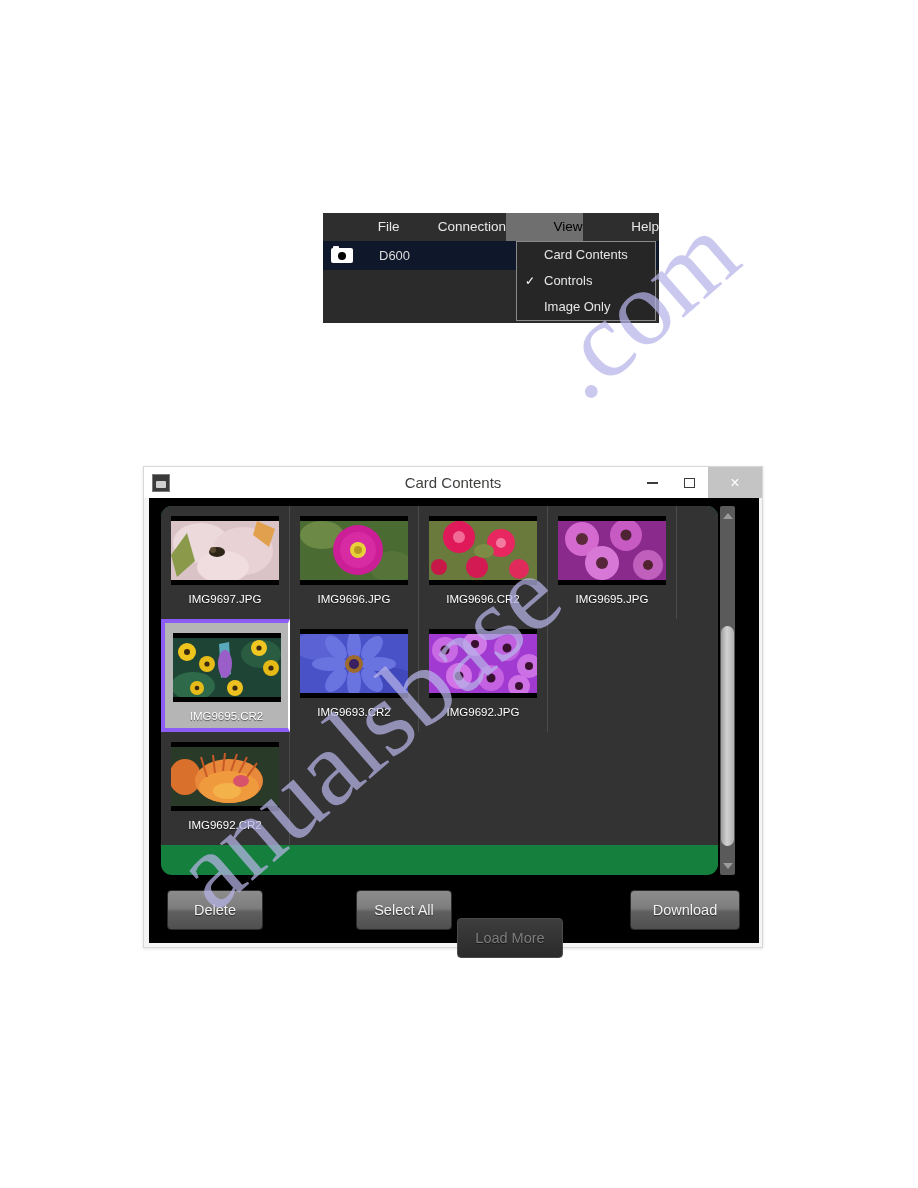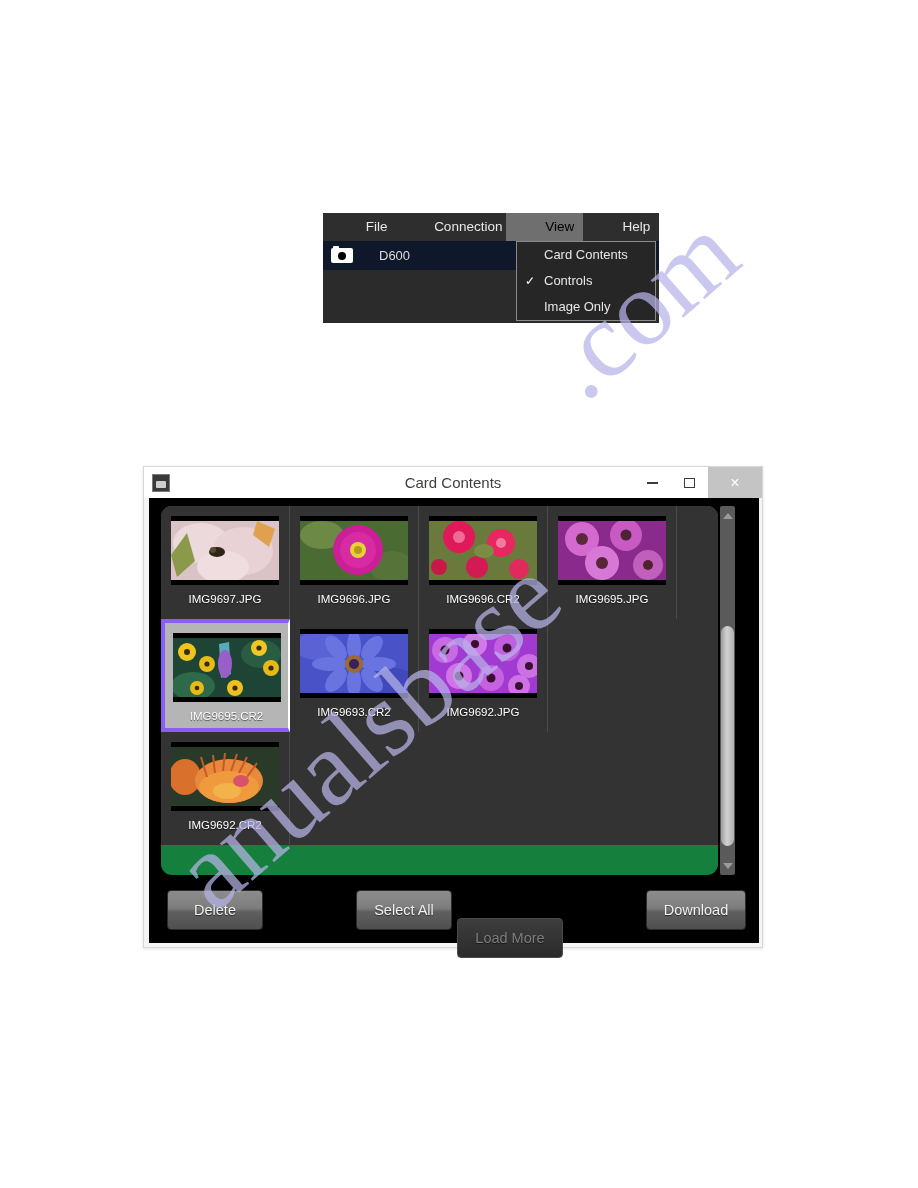--- a/index.html
+++ b/index.html
@@ -59,21 +59,21 @@
     height: 28px;
     background: #2e2e2e;
     display: flex;
     align-items: center;
   }
   .menubar-item {
     color: #e8e8e8;
     font-size: 13.5px;
     height: 28px;
     line-height: 28px;
-    text-align: center;
+    text-align: right;
     padding-left: 31px;
   }
   .mi-file     { width: 72px; }
   .mi-conn     { width: 120px; }
   .mi-view     { width: 72px; background: #6f6f6f; color: #000000; }
   .mi-help     { width: 72px; }
 
   .device-row {
     height: 29px;
     background: #0f172a;
@@ -378,21 +378,21 @@
   }
   .btn-delete   { left: 18px;  width: 96px; }
   .btn-selectall{ left: 207px; width: 96px; }
   .btn-loadmore {
     left: 308px; width: 106px;
     background: linear-gradient(to bottom, #3d3d3d 0%, #343434 50%, #2a2a2a 100%);
     color: #7e7e7e;
     border: 1px solid #4a4a4a;
     margin-top: 28px;
   }
-  .btn-download { left: 497px; width: 100px; }
+  .btn-download { left: 481px; width: 110px; }
 </style>
 </head>
 <body>
 
 <div class="watermark">
   <div class="wm-text wm-a">.com</div>
   <div class="wm-text wm-b">anualsbase</div>
 </div>
 
 <div class="menu-figure">

